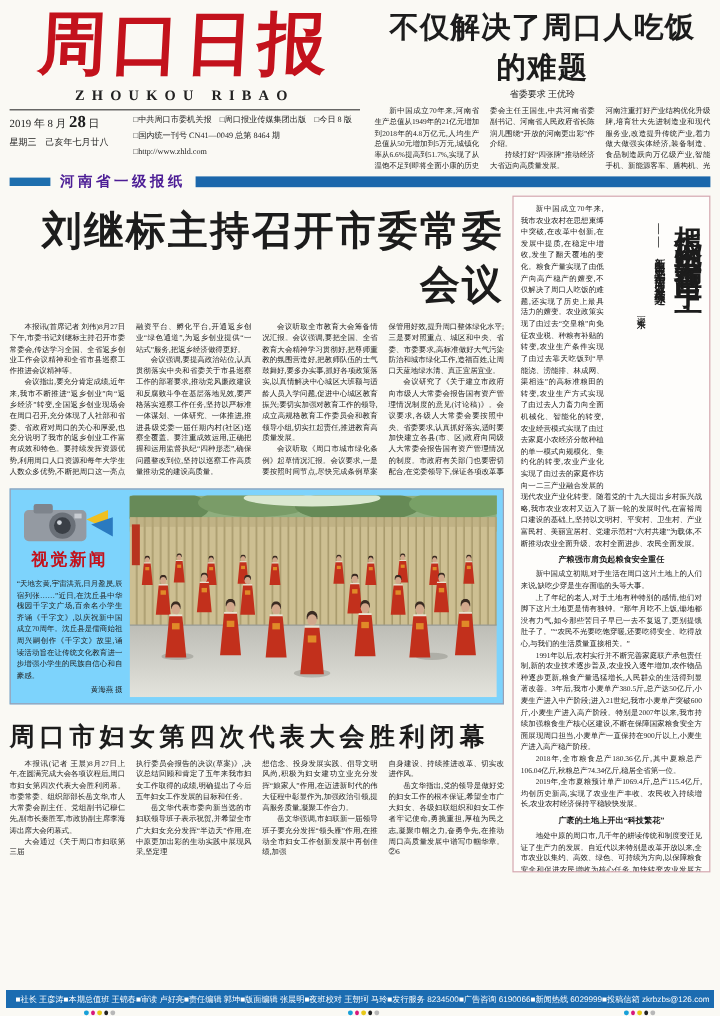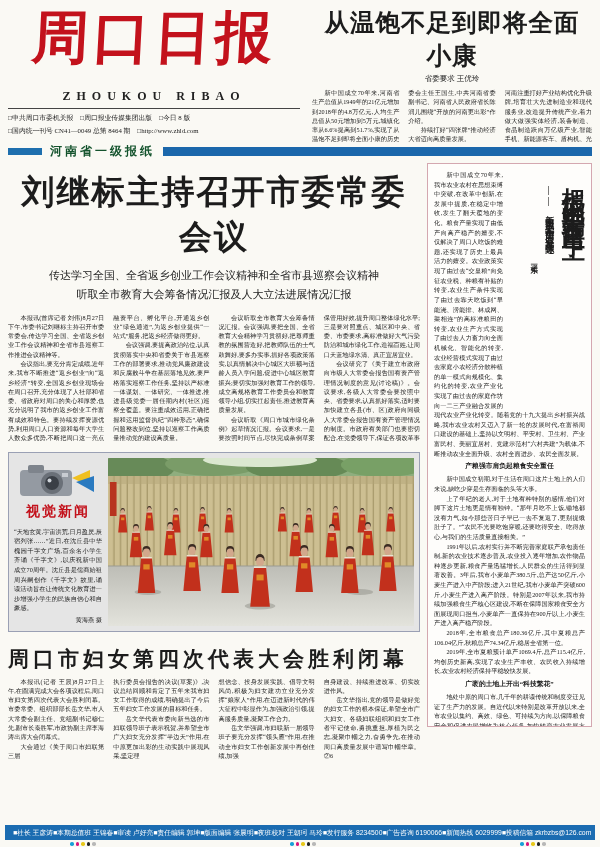--- a/index.html
+++ b/index.html
@@ -5,55 +5,55 @@
   html,body{margin:0;padding:0;}
   body{width:600px;height:847px;position:relative;background:#faf9f4;overflow:hidden;
        font-family:"Liberation Serif","DejaVu Serif",serif;color:#1c1c1c;}
   .page{position:absolute;inset:0;}
 
   
   .header{display:flex;padding:4px 8px 0 8px;}
   .mast-left{width:292px;flex:none;}
   .mast-title{font-size:57px;line-height:1.18;font-weight:bold;color:#c3121c;text-align:center;
               letter-spacing:4px;transform:skewX(-3deg);}
-  .pinyin{text-align:center;font-weight:bold;letter-spacing:6px;font-size:12px;color:#222;margin-top:18px;}
+  .pinyin{text-align:center;font-weight:bold;letter-spacing:6px;font-size:12px;color:#222;margin-top:1px;}
   .dateblock{margin-top:4px;border-top:1.5px solid #444;padding-top:3px;display:flex;gap:7px;}
   .date-l{flex:none;width:96px;}
   .date-line1{font-size:9px;white-space:nowrap;}
   .date-day{font-size:14px;font-weight:bold;}
   .date-line2{font-size:7.5px;margin-top:3px;white-space:nowrap;}
   .date-r{flex:1;font-size:6.8px;line-height:1.9;color:#222;}
   .banner-row{display:flex;align-items:center;margin:3px 8px 0 8px;height:13px;}
   .bar-short{width:34px;height:7px;background:#1e6fae;flex:none;}
-  .banner-text{color:#14532d;font-weight:bold;font-size:12px;letter-spacing:3px;margin:0 8px;white-space:nowrap;}
+  .banner-text{color:#4c1d95;font-weight:bold;font-size:12px;letter-spacing:3px;margin:0 8px;white-space:nowrap;}
   .bar-long{flex:1;height:9px;background:#1b67ab;}
 
   
   .top-art{flex:1;padding-left:12px;padding-top:2px;}
   .ta-head{font-size:24.5px;font-weight:bold;text-align:center;letter-spacing:1px;}
   .ta-sub{text-align:center;font-size:10.5px;font-weight:bold;margin-top:4px;color:#111;}
   .ta-by{text-align:center;font-size:7.5px;margin-top:2px;}
   .ta-cols{display:flex;gap:9px;margin-top:4px;height:54px;overflow:hidden;}
   .ta-cols .coltext{flex:1;}
 
   .coltext{font-size:6.2px;line-height:1.5;text-align:justify;color:#222;}
   .coltext p{margin:0;text-indent:2em;}
   .coltext.cont p:first-child{text-indent:0;}
 
   
   .main{display:flex;gap:7px;padding:0 8px;margin-top:5px;}
   .left-main{width:412px;flex:none;}
 
-  .lead-head{font-size:33px;font-weight:bold;text-align:center;letter-spacing:2px;margin-top:7px;}
+  .lead-head{font-size:33px;font-weight:bold;text-align:right;letter-spacing:2px;margin-top:7px;}
   .lead-subs{text-align:center;font-size:11px;line-height:1.75;margin-top:6px;color:#222;}
   .lead-cols{display:flex;gap:9px;margin-top:8px;height:131px;overflow:hidden;}
   .lead-cols .coltext{flex:1;}
 
   
-  .vn-box{margin-top:8px;border:1px solid #9aa0b4;background:#e5e5e5;padding:5px;display:flex;gap:6px;height:168px;}
+  .vn-box{margin-top:8px;border:1px solid #9aa0b4;background:#7dd3fc;padding:5px;display:flex;gap:6px;height:168px;}
   .vn-left{width:88px;flex:none;display:flex;flex-direction:column;}
   .vn-title{color:#c3121c;font-weight:bold;font-size:14px;letter-spacing:2px;text-align:center;margin-top:1px;}
   .vn-caption{font-size:6.2px;line-height:1.55;text-align:justify;margin-top:6px;color:#222;}
   .vn-credit{font-size:6.2px;text-align:right;margin-top:3px;}
   .vn-photo{flex:1;}
   .vn-photo svg{display:block;width:100%;height:100%;}
 
   .wm-head{font-size:21px;font-weight:bold;text-align:left;letter-spacing:4px;margin:13px 0 4px 0;}
   .wm-cols{display:flex;gap:9px;height:118px;overflow:hidden;}
   .wm-cols .coltext{flex:1;}
@@ -81,29 +81,37 @@
 </head>
 <body>
 
 <div class="page">
 
   <div class="header">
     <div class="mast-left">
       <div class="mast-title">周口日报</div>
       <div class="pinyin">ZHOUKOU RIBAO</div>
       <div class="dateblock">
+        <div class="date-l">
+          <div class="date-line1">
+            <span>2019 年 8 月</span>
+            <span class="date-day">28</span>
+            <span>日</span>
+          </div>
+          <div class="date-line2">星期三　己亥年七月廿八</div>
+        </div>
         <div class="date-r">
           <div>□中共周口市委机关报　□周口报业传媒集团出版　□今日 8 版</div>
           <div>□国内统一刊号 CN41—0049 总第 8464 期　□http://www.zhld.com</div>
         </div>
       </div>
     </div>
 
     <div class="top-art">
-      <div class="ta-head">从温饱不足到即将全面小康</div>
+      <div class="ta-head">不仅解决了周口人吃饭的难题</div>
       <div class="ta-by">省委要求 王优玲</div>
       <div class="ta-cols">
         <div class="coltext">
             <p>新中国成立70年来,河南省生产总值从1949年的21亿元增加到2018年的4.8万亿元,人均生产总值从50元增加到5万元,城镇化率从6.6%提高到51.7%,实现了从温饱不足到即将全面小康的历史性转变。</p>
           </div>
         <div class="coltext cont">
             <p>委会主任王国生,中共河南省委副书记、河南省人民政府省长陈润儿围绕“开放的河南更出彩”作介绍。</p>
             <p>持续打好“四张牌”推动经济大省迈向高质量发展。</p>
           </div>
         <div class="coltext cont">
@@ -117,24 +125,20 @@
     <div class="bar-short"></div>
     <div class="banner-text">河南省一级报纸</div>
     <div class="bar-long"></div>
   </div>
 
   <div class="main">
     <div class="left-main">
 
       <div>
         <div class="lead-head">刘继标主持召开市委常委会议</div>
-        <div class="lead-subs">
-          <div>传达学习全国、全省返乡创业工作会议精神和全省市县巡察会议精神</div>
-          <div>听取全市教育大会筹备情况汇报及人大立法进展情况汇报</div>
-        </div>
         <div class="lead-cols">
           <div class="coltext">
               <p>本报讯(首席记者 刘伟)8月27日下午,市委书记刘继标主持召开市委常委会,传达学习全国、全省返乡创业工作会议精神和全省市县巡察工作推进会议精神等。</p>
               <p>会议指出,要充分肯定成绩,近年来,我市不断推进“返乡创业”向“返乡经济”转变,全国返乡创业现场会在周口召开,充分体现了人社部和省委、省政府对周口的关心和厚爱,也充分说明了我市的返乡创业工作富有成效和特色。要持续发挥资源优势,利用周口人口资源和每年大学生人数众多优势,不断把周口这一亮点做大做强。要依托创业平台,各级各部门要积极搭建施政平台、</p>
             </div>
           <div class="coltext cont">
               <p>融资平台、孵化平台,开通返乡创业“绿色通道”,为返乡创业提供“一站式”服务,把返乡经济做得更好。</p>
               <p>会议强调,要提高政治站位,认真贯彻落实中央和省委关于市县巡察工作的部署要求,推动党风廉政建设和反腐败斗争在基层落地见效,要严格落实巡察工作任务,坚持以严标准一体谋划、一体研究、一体推进,推进县级党委一届任期内村(社区)巡察全覆盖。要注重成效运用,正确把握和运用监督执纪“四种形态”,确保问题整改到位,坚持以巡察工作高质量推动党的建设高质量。</p>
             </div>
           <div class="coltext">

